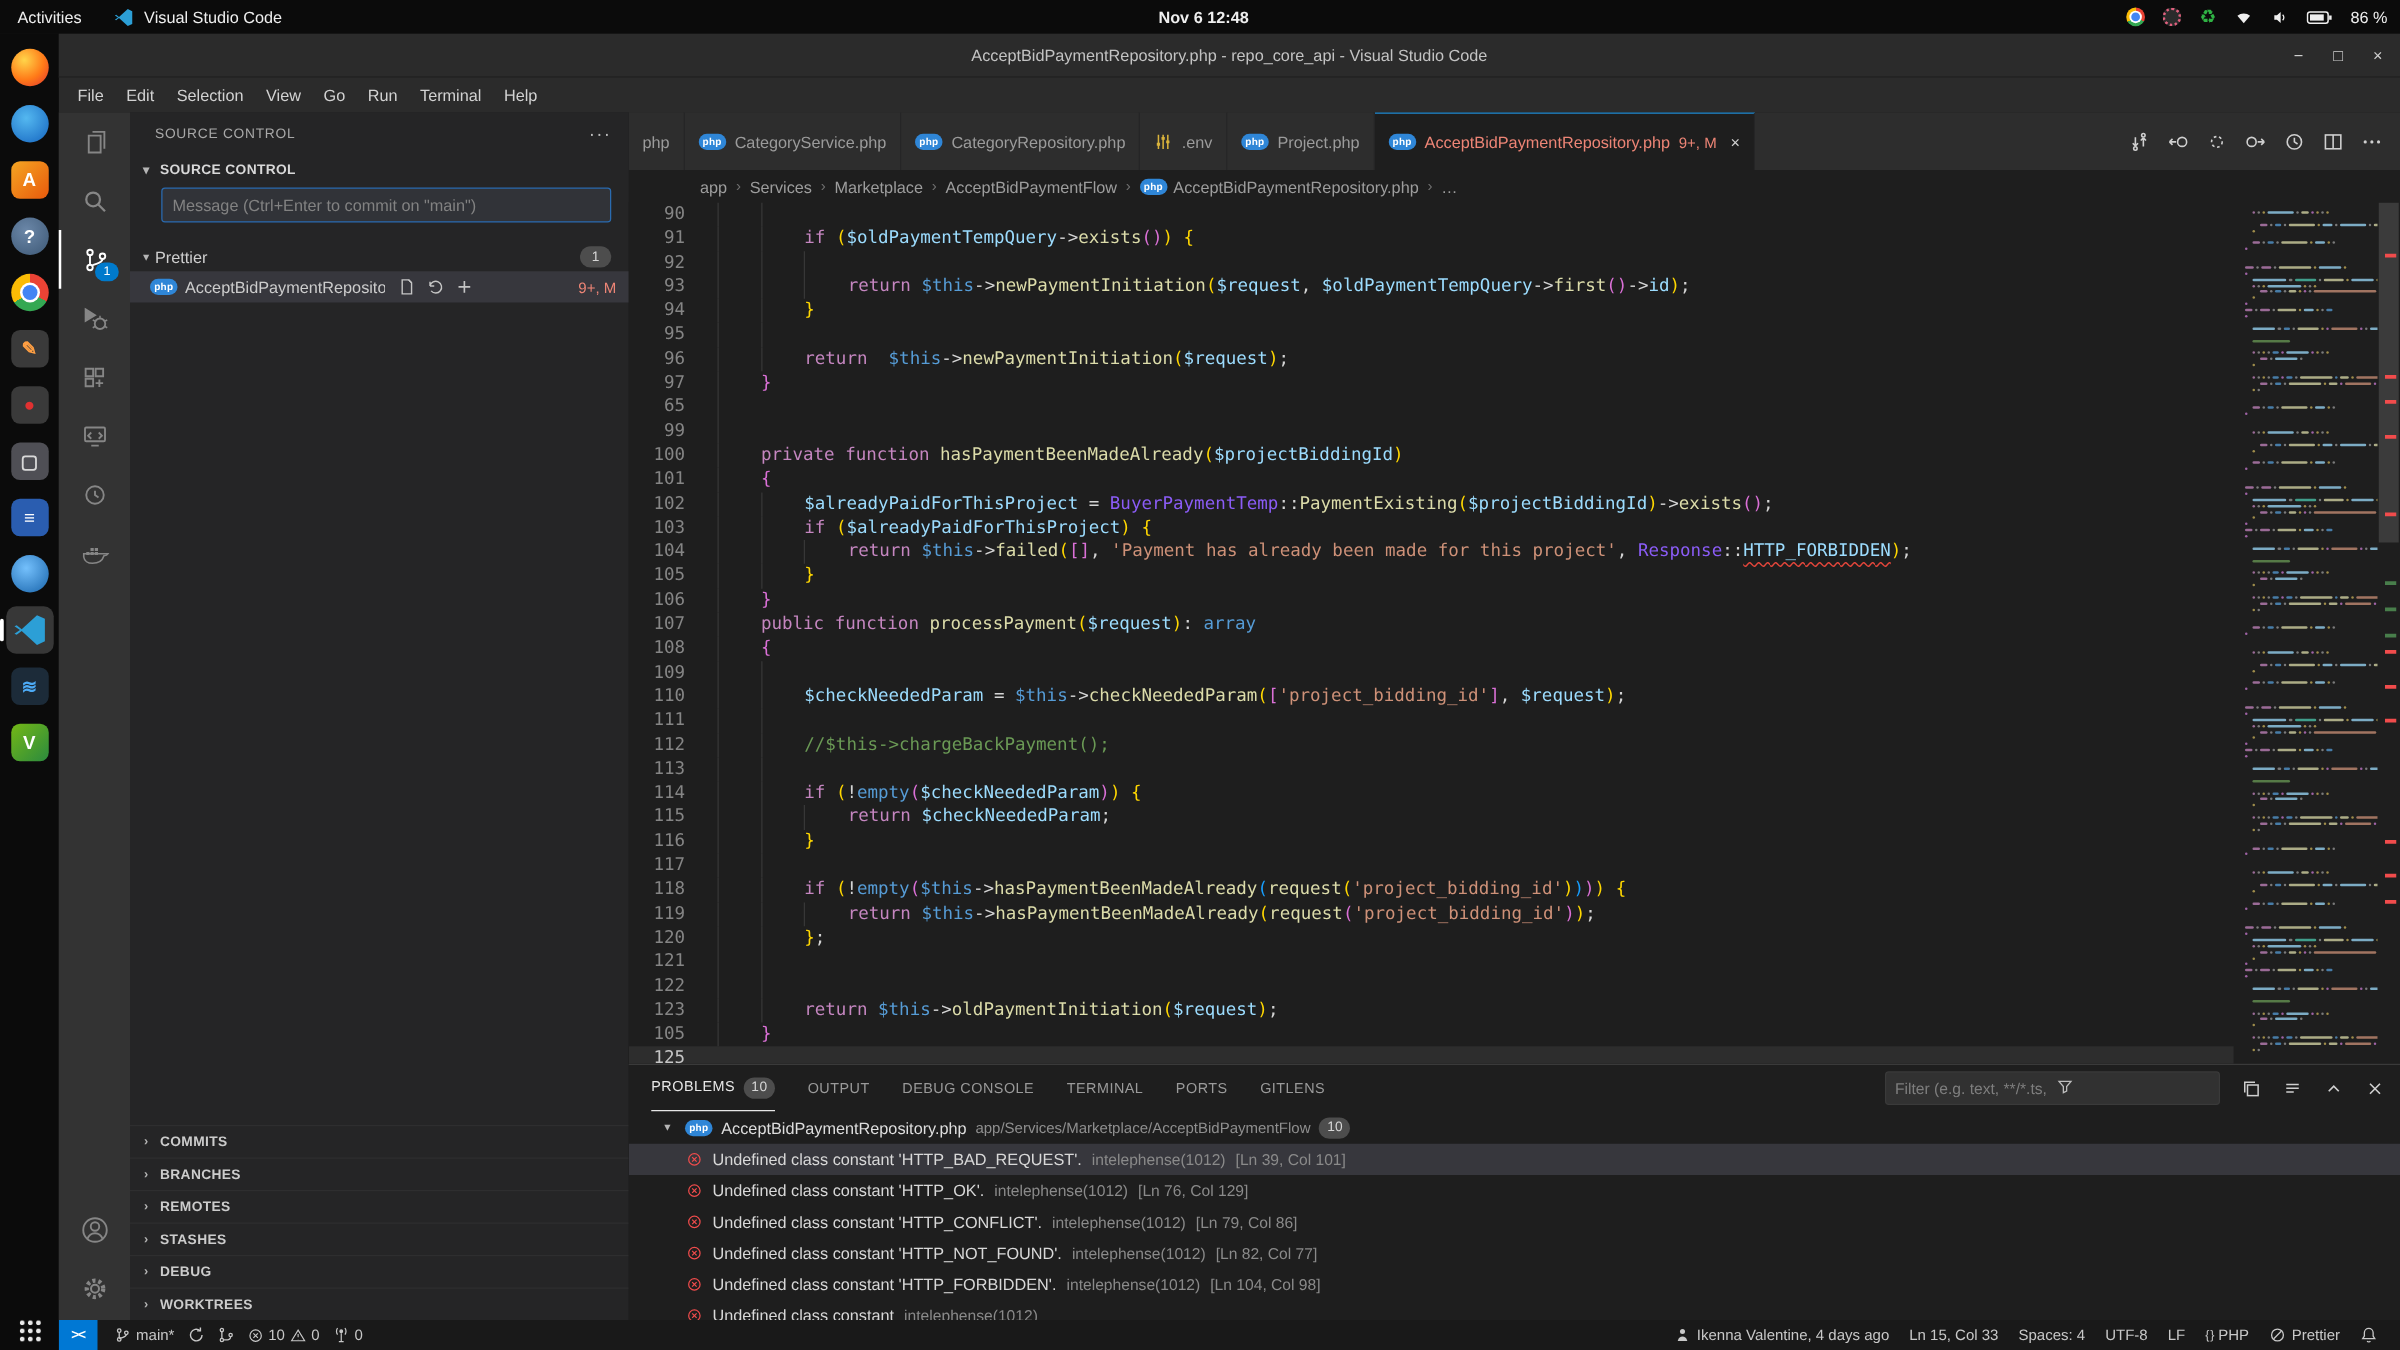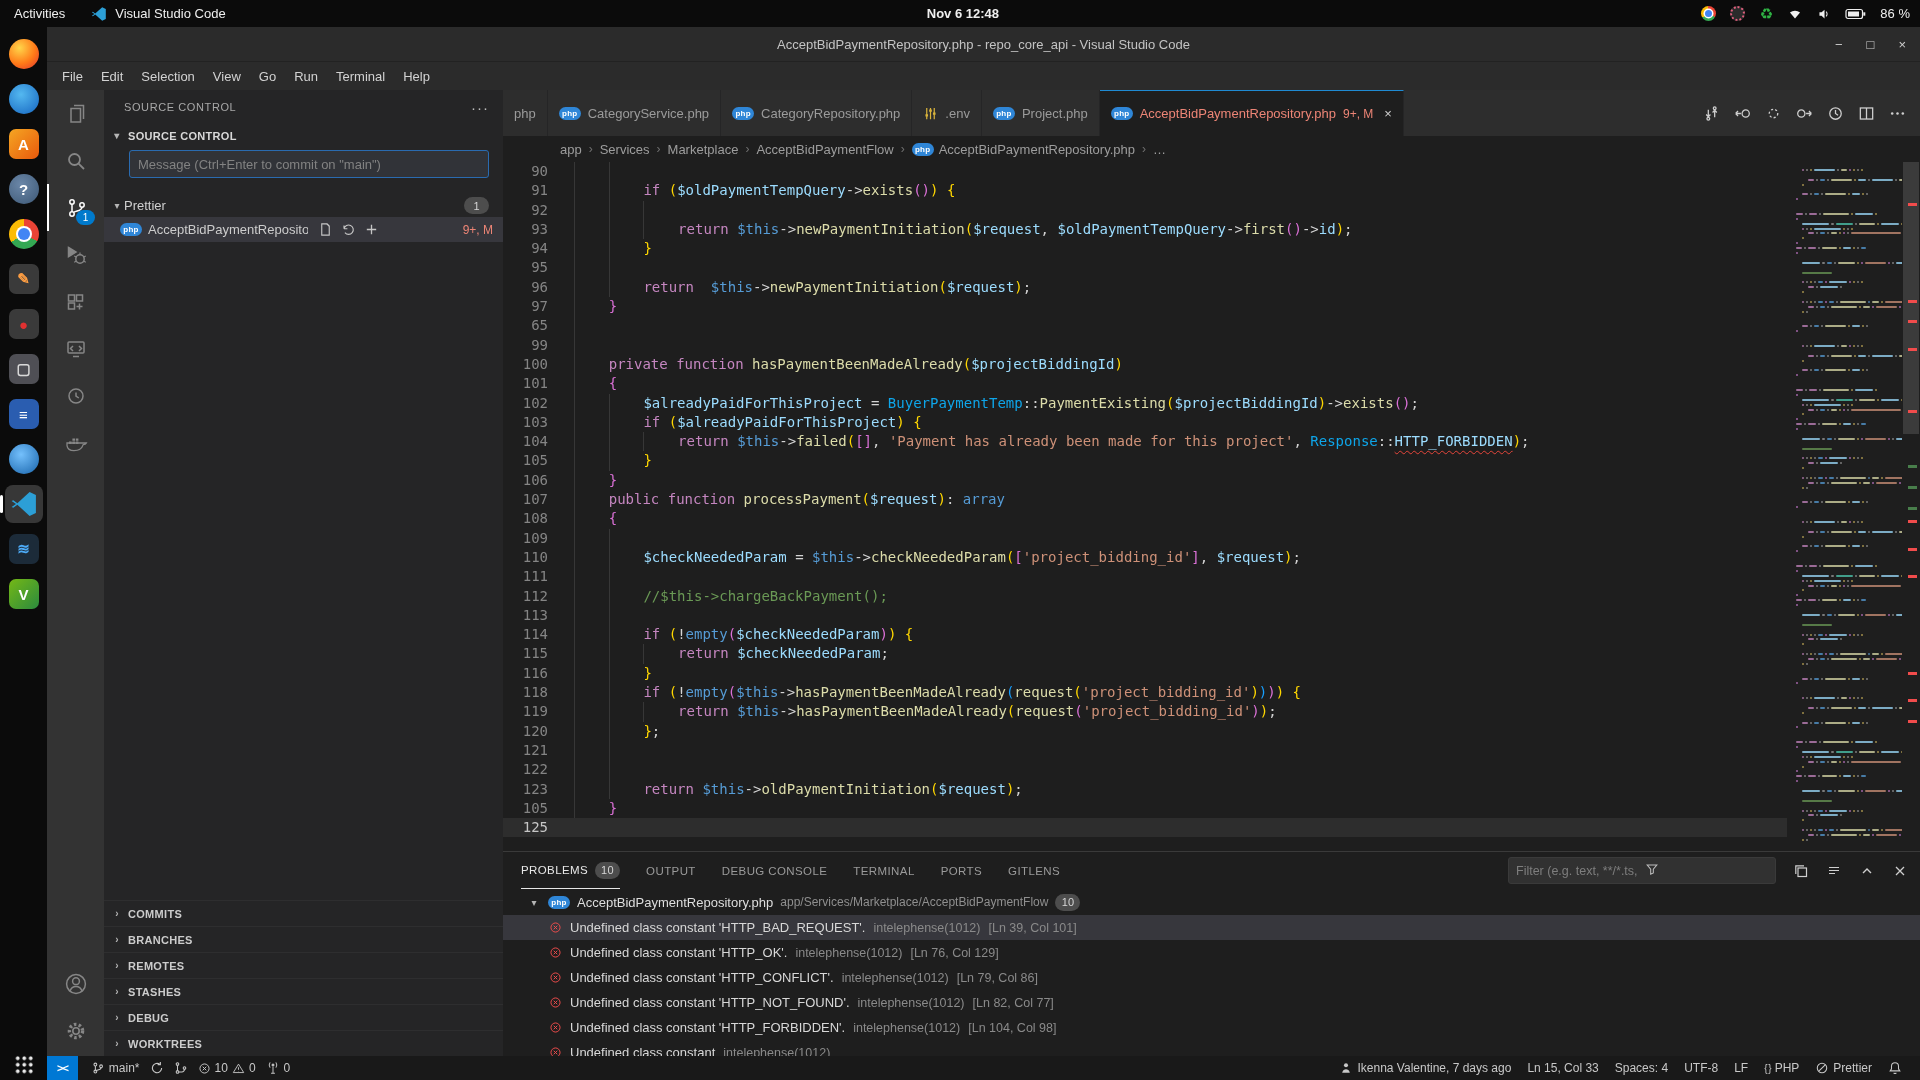--- a/index.html
+++ b/index.html
@@ -78,21 +78,21 @@
   .bc-sep{color:#6f6f6f;font-size:12px;}
   .editor{flex:1;position:relative;background:#1e1e1e;min-height:0;overflow:hidden;}
   .code-area{position:absolute;left:0;top:0;right:133px;bottom:0;overflow:hidden;font-family:"DejaVu Sans Mono",monospace;font-size:14px;line-height:19.3px;}
   .cl{display:flex;height:19.3px;white-space:pre;}
   .cl.hl{background:#2d2d2d;}
   .gut{width:57px;flex:0 0 57px;text-align:right;padding-right:12px;box-sizing:border-box;color:#858585;}
   .cl.hl .gut{color:#c6c6c6;}
   .ctext{padding-left:14px;}
   .guide{display:inline-block;width:4ch;border-left:1px solid #373737;height:19.3px;vertical-align:top;}
   .tk-kw{color:#C586C0}.tk-this{color:#569CD6}.tk-var{color:#9CDCFE}.tk-fn{color:#DCDCAA}
-  .tk-cls{color:#0ea5e9}.tk-str{color:#CE9178}.tk-cmt{color:#6A9955}.tk-pun{color:#d4d4d4}
+  .tk-cls{color:#8b5cf6}.tk-str{color:#CE9178}.tk-cmt{color:#6A9955}.tk-pun{color:#d4d4d4}
   .tk-b1{color:#FFD700}.tk-b2{color:#DA70D6}.tk-b3{color:#179FFF}.tk-type{color:#569CD6}
   .tk-err{color:#9CDCFE;text-decoration:underline wavy #e4453a 1px;text-underline-offset:3.5px;}
   .minimap{position:absolute;right:18px;top:2px;bottom:0;width:112px;overflow:hidden;display:flex;flex-direction:column;gap:2.9px;}
   .mm-row{height:2px;display:flex;gap:2px;flex:0 0 auto;}
   .mm-b{height:2px;border-radius:1px;flex:0 0 auto;}
   .overview{position:absolute;right:0;top:0;bottom:0;width:18px;}
   .ov-thumb{position:absolute;left:1px;right:1px;top:0;height:272px;background:rgba(121,121,121,0.32);}
   .ov-mark{position:absolute;width:9px;height:3px;right:3px;}
   
   .panel{height:205px;background:#1e1e1e;border-top:1px solid #3a3a3a;box-sizing:border-box;display:flex;flex-direction:column;overflow:hidden;position:relative;}
@@ -541,20 +541,21 @@
                 <div class="cl"><span class="gut">107</span><span class="ctext"><span class="guide"></span><span class="tk-kw">public</span><span class="tk-pun"> </span><span class="tk-kw">function</span><span class="tk-pun"> </span><span class="tk-fn">processPayment</span><span class="tk-b1">(</span><span class="tk-var">$request</span><span class="tk-b1">)</span><span class="tk-pun">: </span><span class="tk-type">array</span></span></div>
                 <div class="cl"><span class="gut">108</span><span class="ctext"><span class="guide"></span><span class="tk-b2">{</span></span></div>
                 <div class="cl"><span class="gut">109</span><span class="ctext"><span class="guide"></span><span class="guide"></span></span></div>
                 <div class="cl"><span class="gut">110</span><span class="ctext"><span class="guide"></span><span class="guide"></span><span class="tk-var">$checkNeededParam</span><span class="tk-pun"> = </span><span class="tk-this">$this</span><span class="tk-pun">-&gt;</span><span class="tk-fn">checkNeededParam</span><span class="tk-b1">(</span><span class="tk-b2">[</span><span class="tk-str">'project_bidding_id'</span><span class="tk-b2">]</span><span class="tk-pun">, </span><span class="tk-var">$request</span><span class="tk-b1">)</span><span class="tk-pun">;</span></span></div>
                 <div class="cl"><span class="gut">111</span><span class="ctext"><span class="guide"></span><span class="guide"></span></span></div>
                 <div class="cl"><span class="gut">112</span><span class="ctext"><span class="guide"></span><span class="guide"></span><span class="tk-cmt">//$this-&gt;chargeBackPayment();</span></span></div>
                 <div class="cl"><span class="gut">113</span><span class="ctext"><span class="guide"></span><span class="guide"></span></span></div>
                 <div class="cl"><span class="gut">114</span><span class="ctext"><span class="guide"></span><span class="guide"></span><span class="tk-kw">if</span><span class="tk-pun"> </span><span class="tk-b1">(</span><span class="tk-pun">!</span><span class="tk-type">empty</span><span class="tk-b2">(</span><span class="tk-var">$checkNeededParam</span><span class="tk-b2">)</span><span class="tk-b1">)</span><span class="tk-pun"> </span><span class="tk-b1">{</span></span></div>
                 <div class="cl"><span class="gut">115</span><span class="ctext"><span class="guide"></span><span class="guide"></span><span class="guide"></span><span class="tk-kw">return</span><span class="tk-pun"> </span><span class="tk-var">$checkNeededParam</span><span class="tk-pun">;</span></span></div>
                 <div class="cl"><span class="gut">116</span><span class="ctext"><span class="guide"></span><span class="guide"></span><span class="tk-b1">}</span></span></div>
+                <div class="cl"><span class="gut">117</span><span class="ctext"><span class="guide"></span><span class="guide"></span></span></div>
                 <div class="cl"><span class="gut">118</span><span class="ctext"><span class="guide"></span><span class="guide"></span><span class="tk-kw">if</span><span class="tk-pun"> </span><span class="tk-b1">(</span><span class="tk-pun">!</span><span class="tk-type">empty</span><span class="tk-b2">(</span><span class="tk-this">$this</span><span class="tk-pun">-&gt;</span><span class="tk-fn">hasPaymentBeenMadeAlready</span><span class="tk-b3">(</span><span class="tk-fn">request</span><span class="tk-b1">(</span><span class="tk-str">'project_bidding_id'</span><span class="tk-b1">)</span><span class="tk-b3">)</span><span class="tk-b2">)</span><span class="tk-b1">)</span><span class="tk-pun"> </span><span class="tk-b1">{</span></span></div>
                 <div class="cl"><span class="gut">119</span><span class="ctext"><span class="guide"></span><span class="guide"></span><span class="guide"></span><span class="tk-kw">return</span><span class="tk-pun"> </span><span class="tk-this">$this</span><span class="tk-pun">-&gt;</span><span class="tk-fn">hasPaymentBeenMadeAlready</span><span class="tk-b1">(</span><span class="tk-fn">request</span><span class="tk-b2">(</span><span class="tk-str">'project_bidding_id'</span><span class="tk-b2">)</span><span class="tk-b1">)</span><span class="tk-pun">;</span></span></div>
                 <div class="cl"><span class="gut">120</span><span class="ctext"><span class="guide"></span><span class="guide"></span><span class="tk-b1">}</span><span class="tk-pun">;</span></span></div>
                 <div class="cl"><span class="gut">121</span><span class="ctext"><span class="guide"></span><span class="guide"></span></span></div>
                 <div class="cl"><span class="gut">122</span><span class="ctext"><span class="guide"></span><span class="guide"></span></span></div>
                 <div class="cl"><span class="gut">123</span><span class="ctext"><span class="guide"></span><span class="guide"></span><span class="tk-kw">return</span><span class="tk-pun"> </span><span class="tk-this">$this</span><span class="tk-pun">-&gt;</span><span class="tk-fn">oldPaymentInitiation</span><span class="tk-b1">(</span><span class="tk-var">$request</span><span class="tk-b1">)</span><span class="tk-pun">;</span></span></div>
                 <div class="cl"><span class="gut">105</span><span class="ctext"><span class="guide"></span><span class="tk-b2">}</span></span></div>
                 <div class="cl hl"><span class="gut">125</span><span class="ctext"></span></div>
               </div>
             <div class="minimap" id="minimap">
@@ -1555,21 +1556,21 @@
             </div>
           </div>
         <div class="st-right" id="stRight">
             <div class="st-item">
               <span style="display: inline-flex;">
                 <svg viewBox="0 0 16 16" fill="currentColor" style="width: 14px; height: 14px;">
                   <circle cx="8" cy="4.8" r="2.3"></circle>
                   <path d="M3.6 13.4c.8-3 2.5-4 4.4-4s3.6 1 4.4 4z"></path>
                 </svg>
               </span>
-              <span>Ikenna Valentine, 7 days ago</span>
+              <span>Ikenna Valentine, 4 days ago</span>
             </div>
             <div class="st-item">
               <span>Ln 15, Col 33</span>
             </div>
             <div class="st-item">
               <span>Spaces: 4</span>
             </div>
             <div class="st-item">
               <span>UTF-8</span>
             </div>

